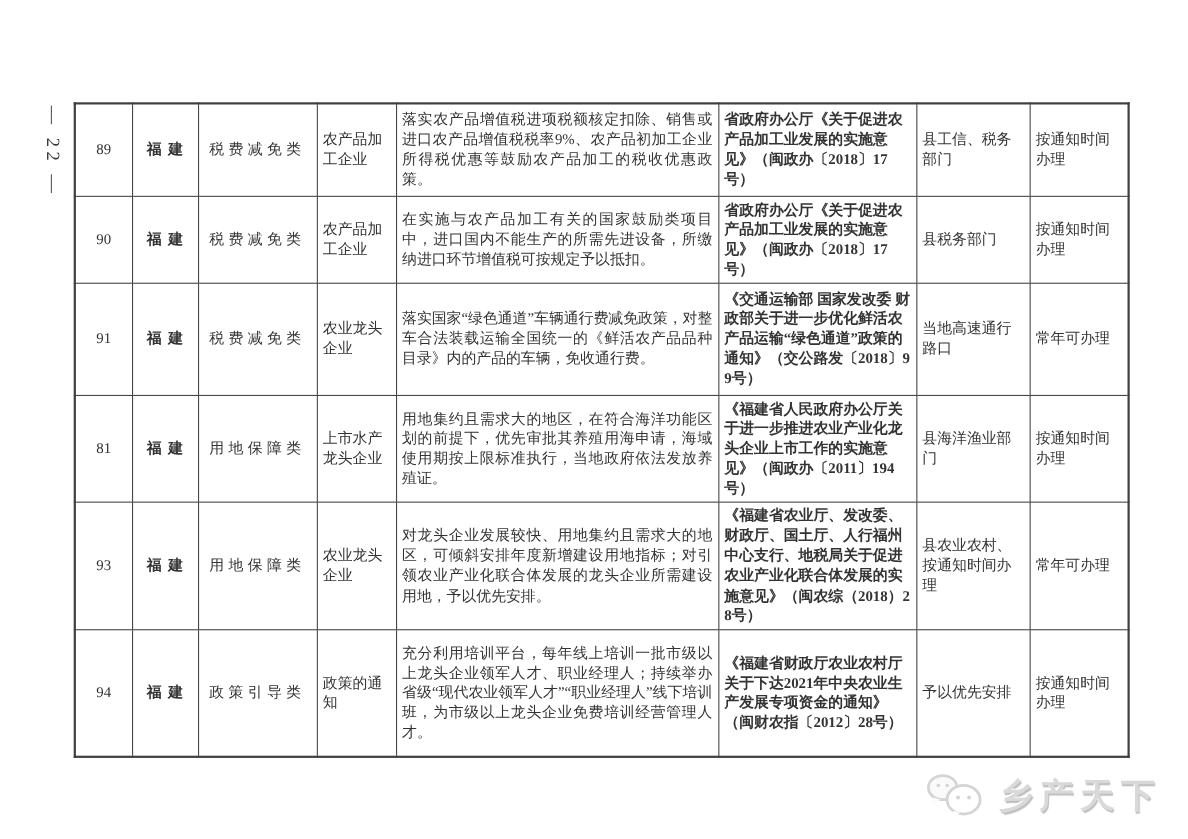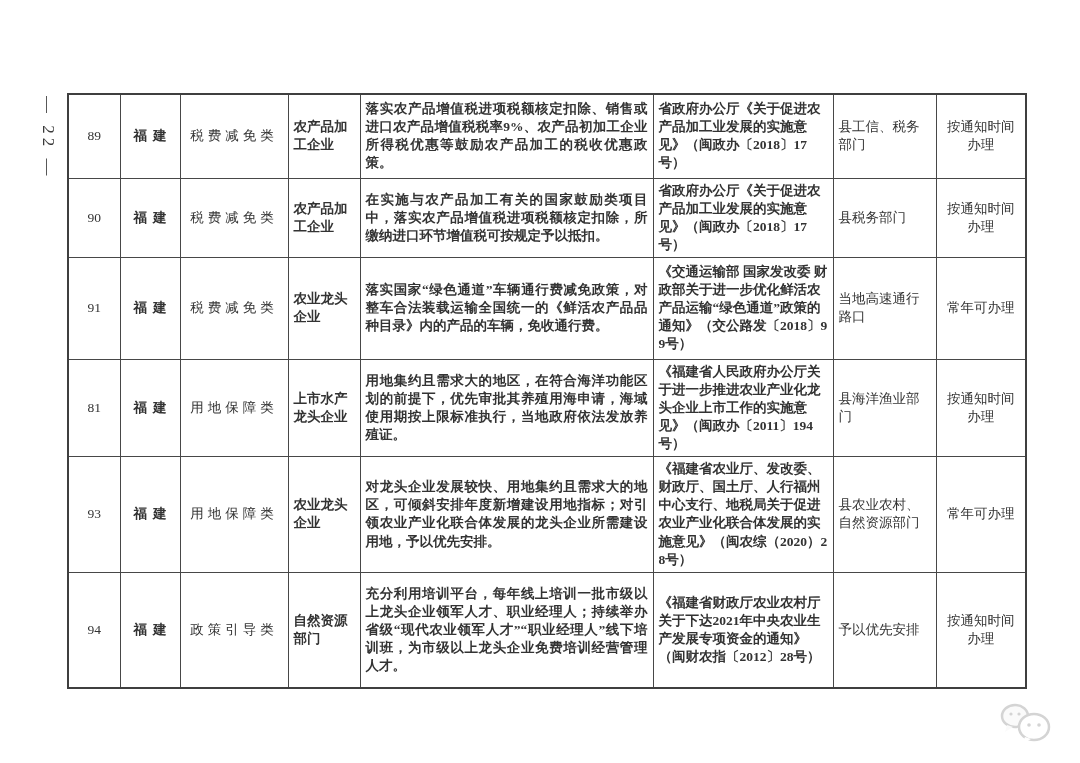--- a/index.html
+++ b/index.html
@@ -50,25 +50,25 @@
   }
   tr.r1 { height: 84px; }
   tr.r2 { height: 71px; }
   tr.r3 { height: 102px; }
   tr.r4 { height: 93px; }
   tr.r5 { height: 114px; }
   tr.r6 { height: 116px; }
   .c-num    { text-align: center; font-size: 15px; }
   .c-prov   { text-align: center; letter-spacing: 6px; text-indent: 6px; font-weight: bold; }
   .c-cat    { text-align: center; letter-spacing: 4px; margin-top: 32px; }
-  .c-target { text-align: left; font-weight: bold; }
-  .c-measure{ text-align: justify; font-weight: bold; }
+  .c-target { text-align: left; }
+  .c-measure{ text-align: justify; }
   .c-policy { font-size: 13px; line-height: 1.22; font-weight: bold; }
   .c-dept   { text-align: left; }
-  .c-time   { text-align: center; }
+  .c-time   { text-align: left; }
   
   .watermark {
     position: absolute;
     right: 24px;
     bottom: 16px;
     display: flex;
     align-items: center;
     gap: 10px;
     user-select: none;
   }
@@ -109,21 +109,21 @@
         <td class="c-measure">落实农产品增值税进项税额核定扣除、销售或进口农产品增值税税率9%、农产品初加工企业所得税优惠等鼓励农产品加工的税收优惠政策。</td>
         <td class="c-policy">省政府办公厅《关于促进农产品加工业发展的实施意见》（闽政办〔2018〕17号）</td>
         <td class="c-dept">县工信、税务部门</td>
         <td class="c-time">按通知时间办理</td>
       </tr>
       <tr class="r2">
         <td class="c-num">90</td>
         <td class="c-prov">福建</td>
         <td class="c-cat">税费减免类</td>
         <td class="c-target">农产品加工企业</td>
-        <td class="c-measure">在实施与农产品加工有关的国家鼓励类项目中，落实农产品增值税进项税额核定扣除，所缴纳进口环节增值税可按规定予以抵扣。</td>
+        <td class="c-measure">在实施与农产品加工有关的国家鼓励类项目中，进口国内不能生产的所需先进设备，所缴纳进口环节增值税可按规定予以抵扣。</td>
         <td class="c-policy">省政府办公厅《关于促进农产品加工业发展的实施意见》（闽政办〔2018〕17号）</td>
         <td class="c-dept">县税务部门</td>
         <td class="c-time">按通知时间办理</td>
       </tr>
       <tr class="r3">
         <td class="c-num">91</td>
         <td class="c-prov">福建</td>
         <td class="c-cat">税费减免类</td>
         <td class="c-target">农业龙头企业</td>
         <td class="c-measure">落实国家“绿色通道”车辆通行费减免政策，对整车合法装载运输全国统一的《鲜活农产品品种目录》内的产品的车辆，免收通行费。</td>
@@ -140,29 +140,29 @@
         <td class="c-policy">《福建省人民政府办公厅关于进一步推进农业产业化龙头企业上市工作的实施意见》（闽政办〔2011〕194号）</td>
         <td class="c-dept">县海洋渔业部门</td>
         <td class="c-time">按通知时间办理</td>
       </tr>
       <tr class="r5">
         <td class="c-num">93</td>
         <td class="c-prov">福建</td>
         <td class="c-cat">用地保障类</td>
         <td class="c-target">农业龙头企业</td>
         <td class="c-measure">对龙头企业发展较快、用地集约且需求大的地区，可倾斜安排年度新增建设用地指标；对引领农业产业化联合体发展的龙头企业所需建设用地，予以优先安排。</td>
-        <td class="c-policy">《福建省农业厅、发改委、财政厅、国土厅、人行福州中心支行、地税局关于促进农业产业化联合体发展的实施意见》（闽农综（2020）28号）</td>
-        <td class="c-dept">县农业农村、自然资源部门</td>
+        <td class="c-policy">《福建省农业厅、发改委、财政厅、国土厅、人行福州中心支行、地税局关于促进农业产业化联合体发展的实施意见》（闽农综（2018）28号）</td>
+        <td class="c-dept">县农业农村、按通知时间办理</td>
         <td class="c-time">常年可办理</td>
       </tr>
       <tr class="r6">
         <td class="c-num">94</td>
         <td class="c-prov">福建</td>
         <td class="c-cat">政策引导类</td>
-        <td class="c-target">自然资源部门</td>
+        <td class="c-target">政策的通知</td>
         <td class="c-measure">充分利用培训平台，每年线上培训一批市级以上龙头企业领军人才、职业经理人；持续举办省级“现代农业领军人才”“职业经理人”线下培训班，为市级以上龙头企业免费培训经营管理人才。</td>
         <td class="c-policy">《福建省财政厅农业农村厅关于下达2021年中央农业生产发展专项资金的通知》（闽财农指〔2012〕28号）</td>
         <td class="c-dept">予以优先安排</td>
         <td class="c-time">按通知时间办理</td>
       </tr>
     </tbody>
   </table>
 
   <div class="watermark">
     <svg class="wm-icon" width="58" height="46" viewBox="0 0 58 46">
@@ -172,15 +172,16 @@
         <ellipse cx="36" cy="26" rx="15" ry="13" fill="#ffffff"></ellipse>
         <path d="M27 36 L24 43 L33 38 Z" fill="#ffffff" stroke="none"></path>
       </g>
       <g fill="#d4d4d4">
         <circle cx="13" cy="13" r="1.6"></circle>
         <circle cx="21" cy="13" r="1.6"></circle>
         <circle cx="31" cy="24" r="1.8"></circle>
         <circle cx="41" cy="24" r="1.8"></circle>
       </g>
     </svg>
+    <span class="wm-text">乡产天下</span>
   </div>
 
 </div>
 
 </body></html>

